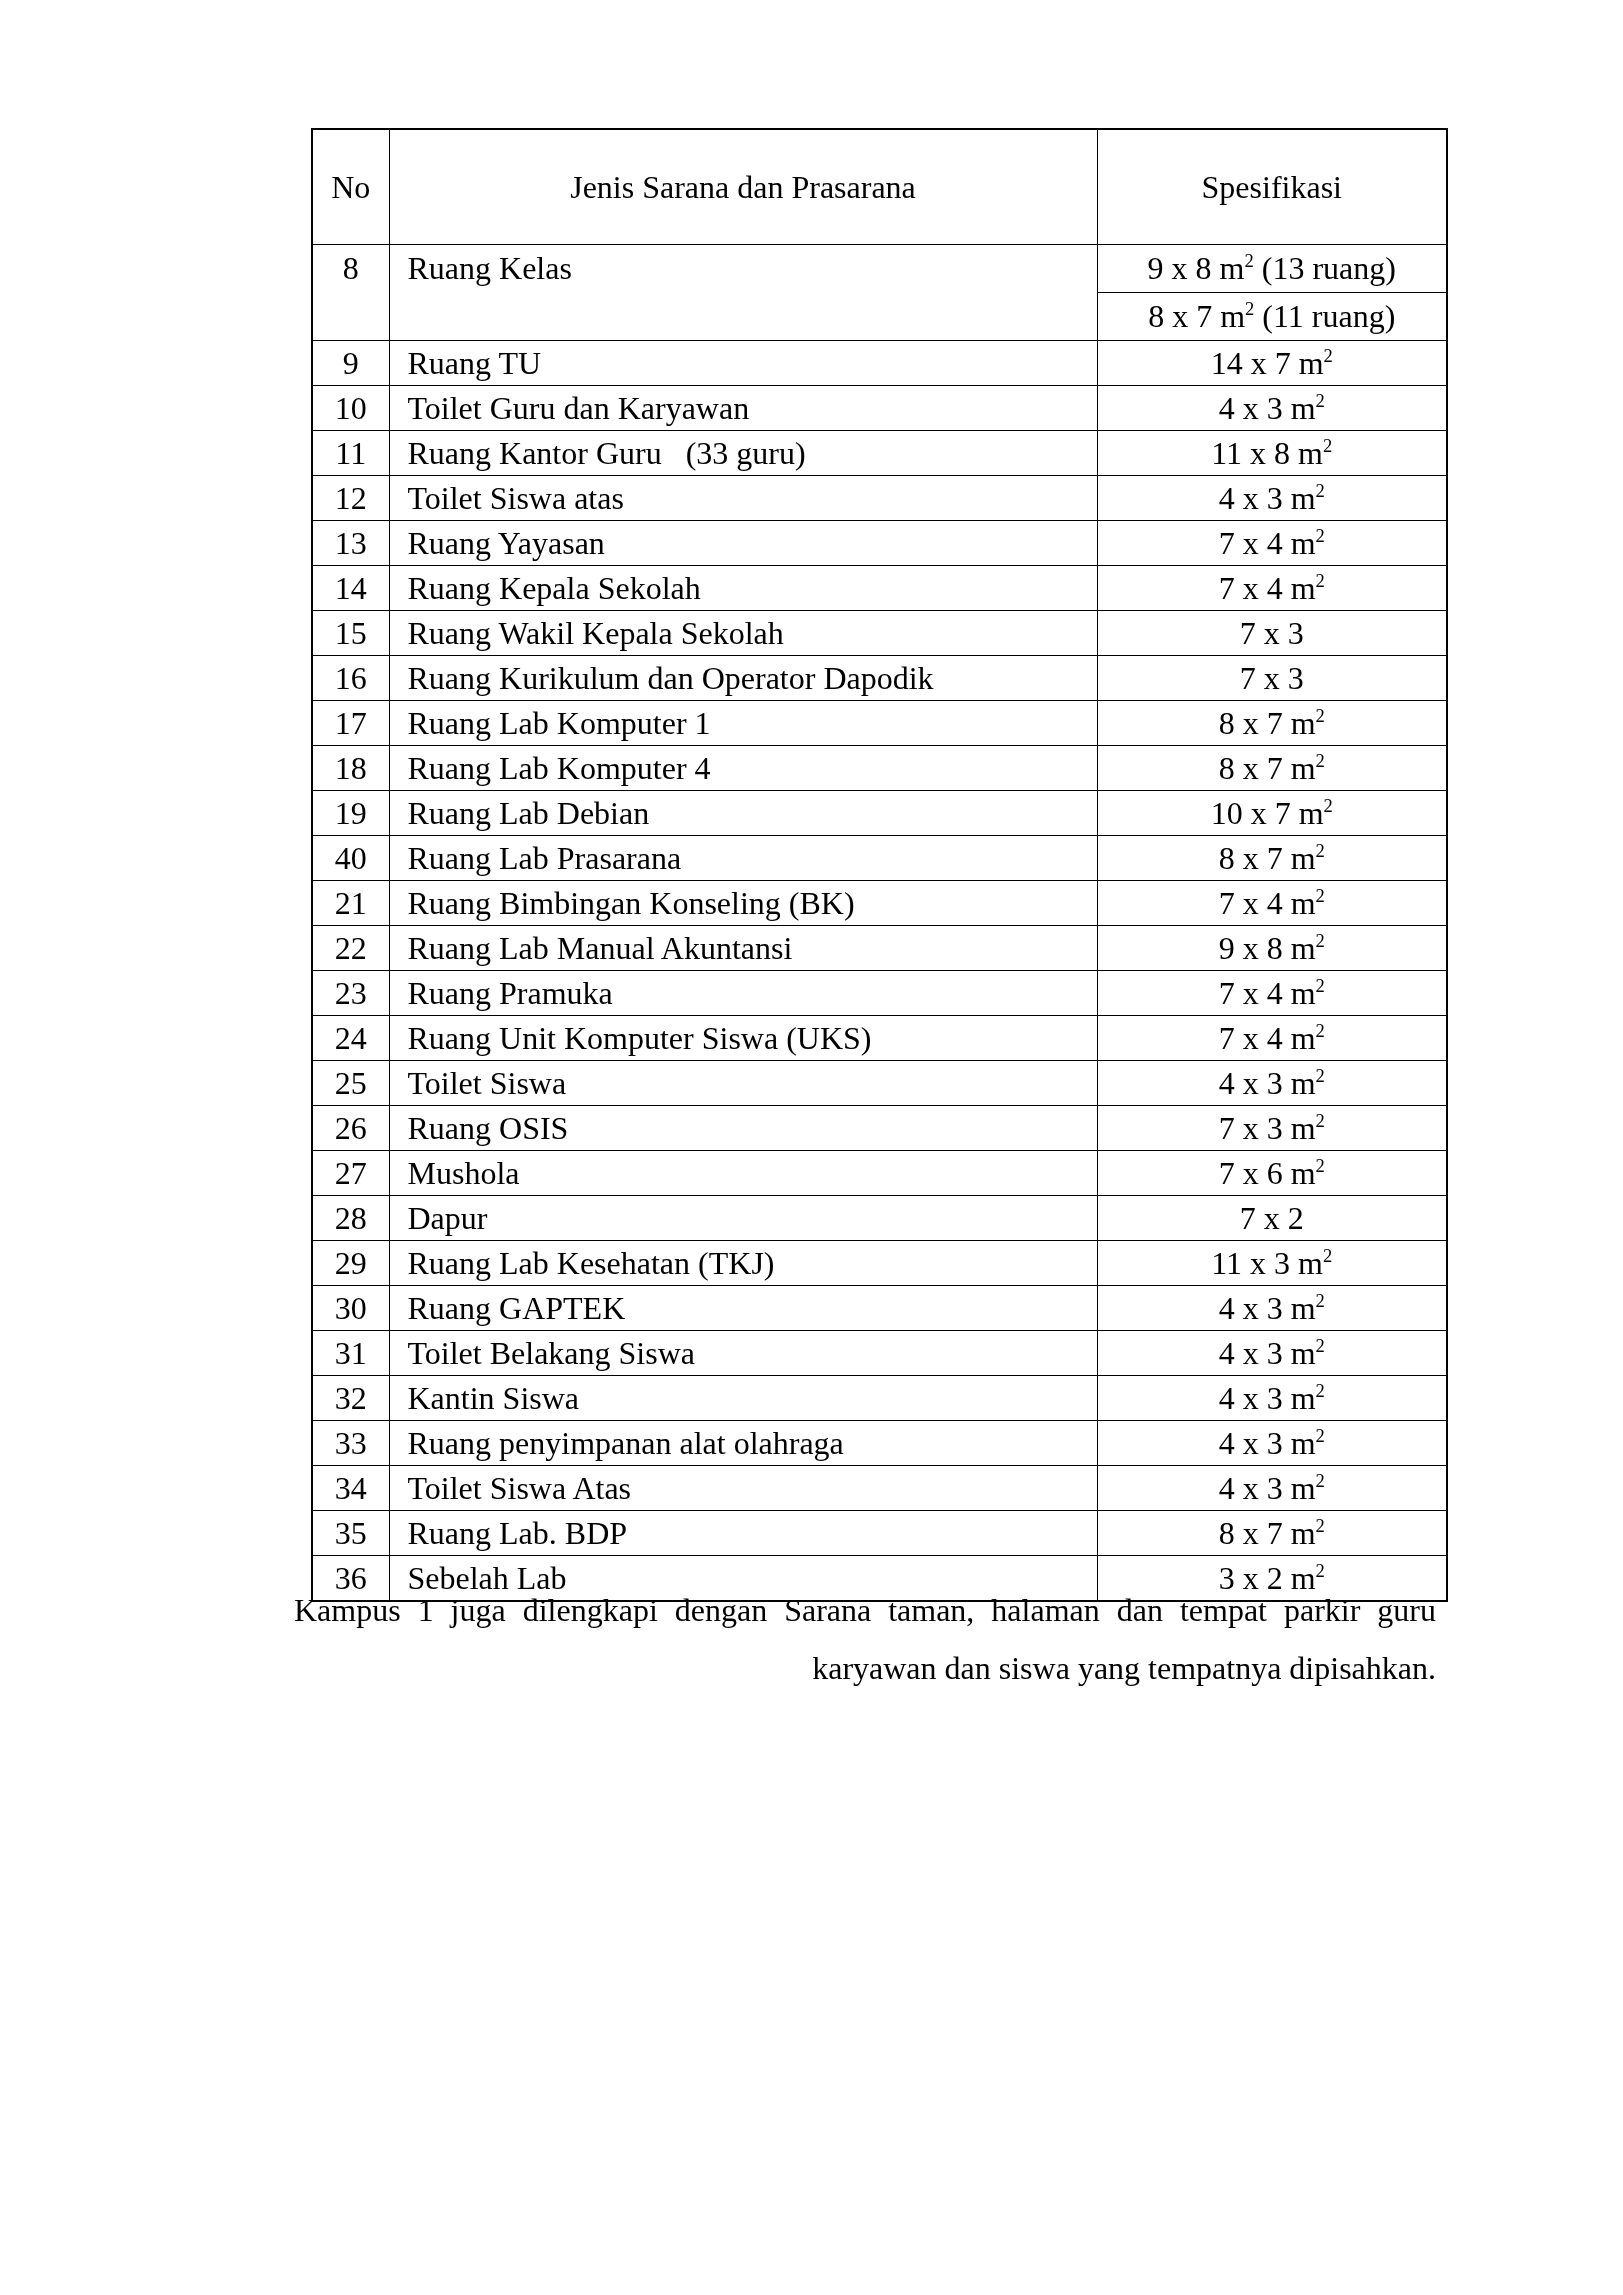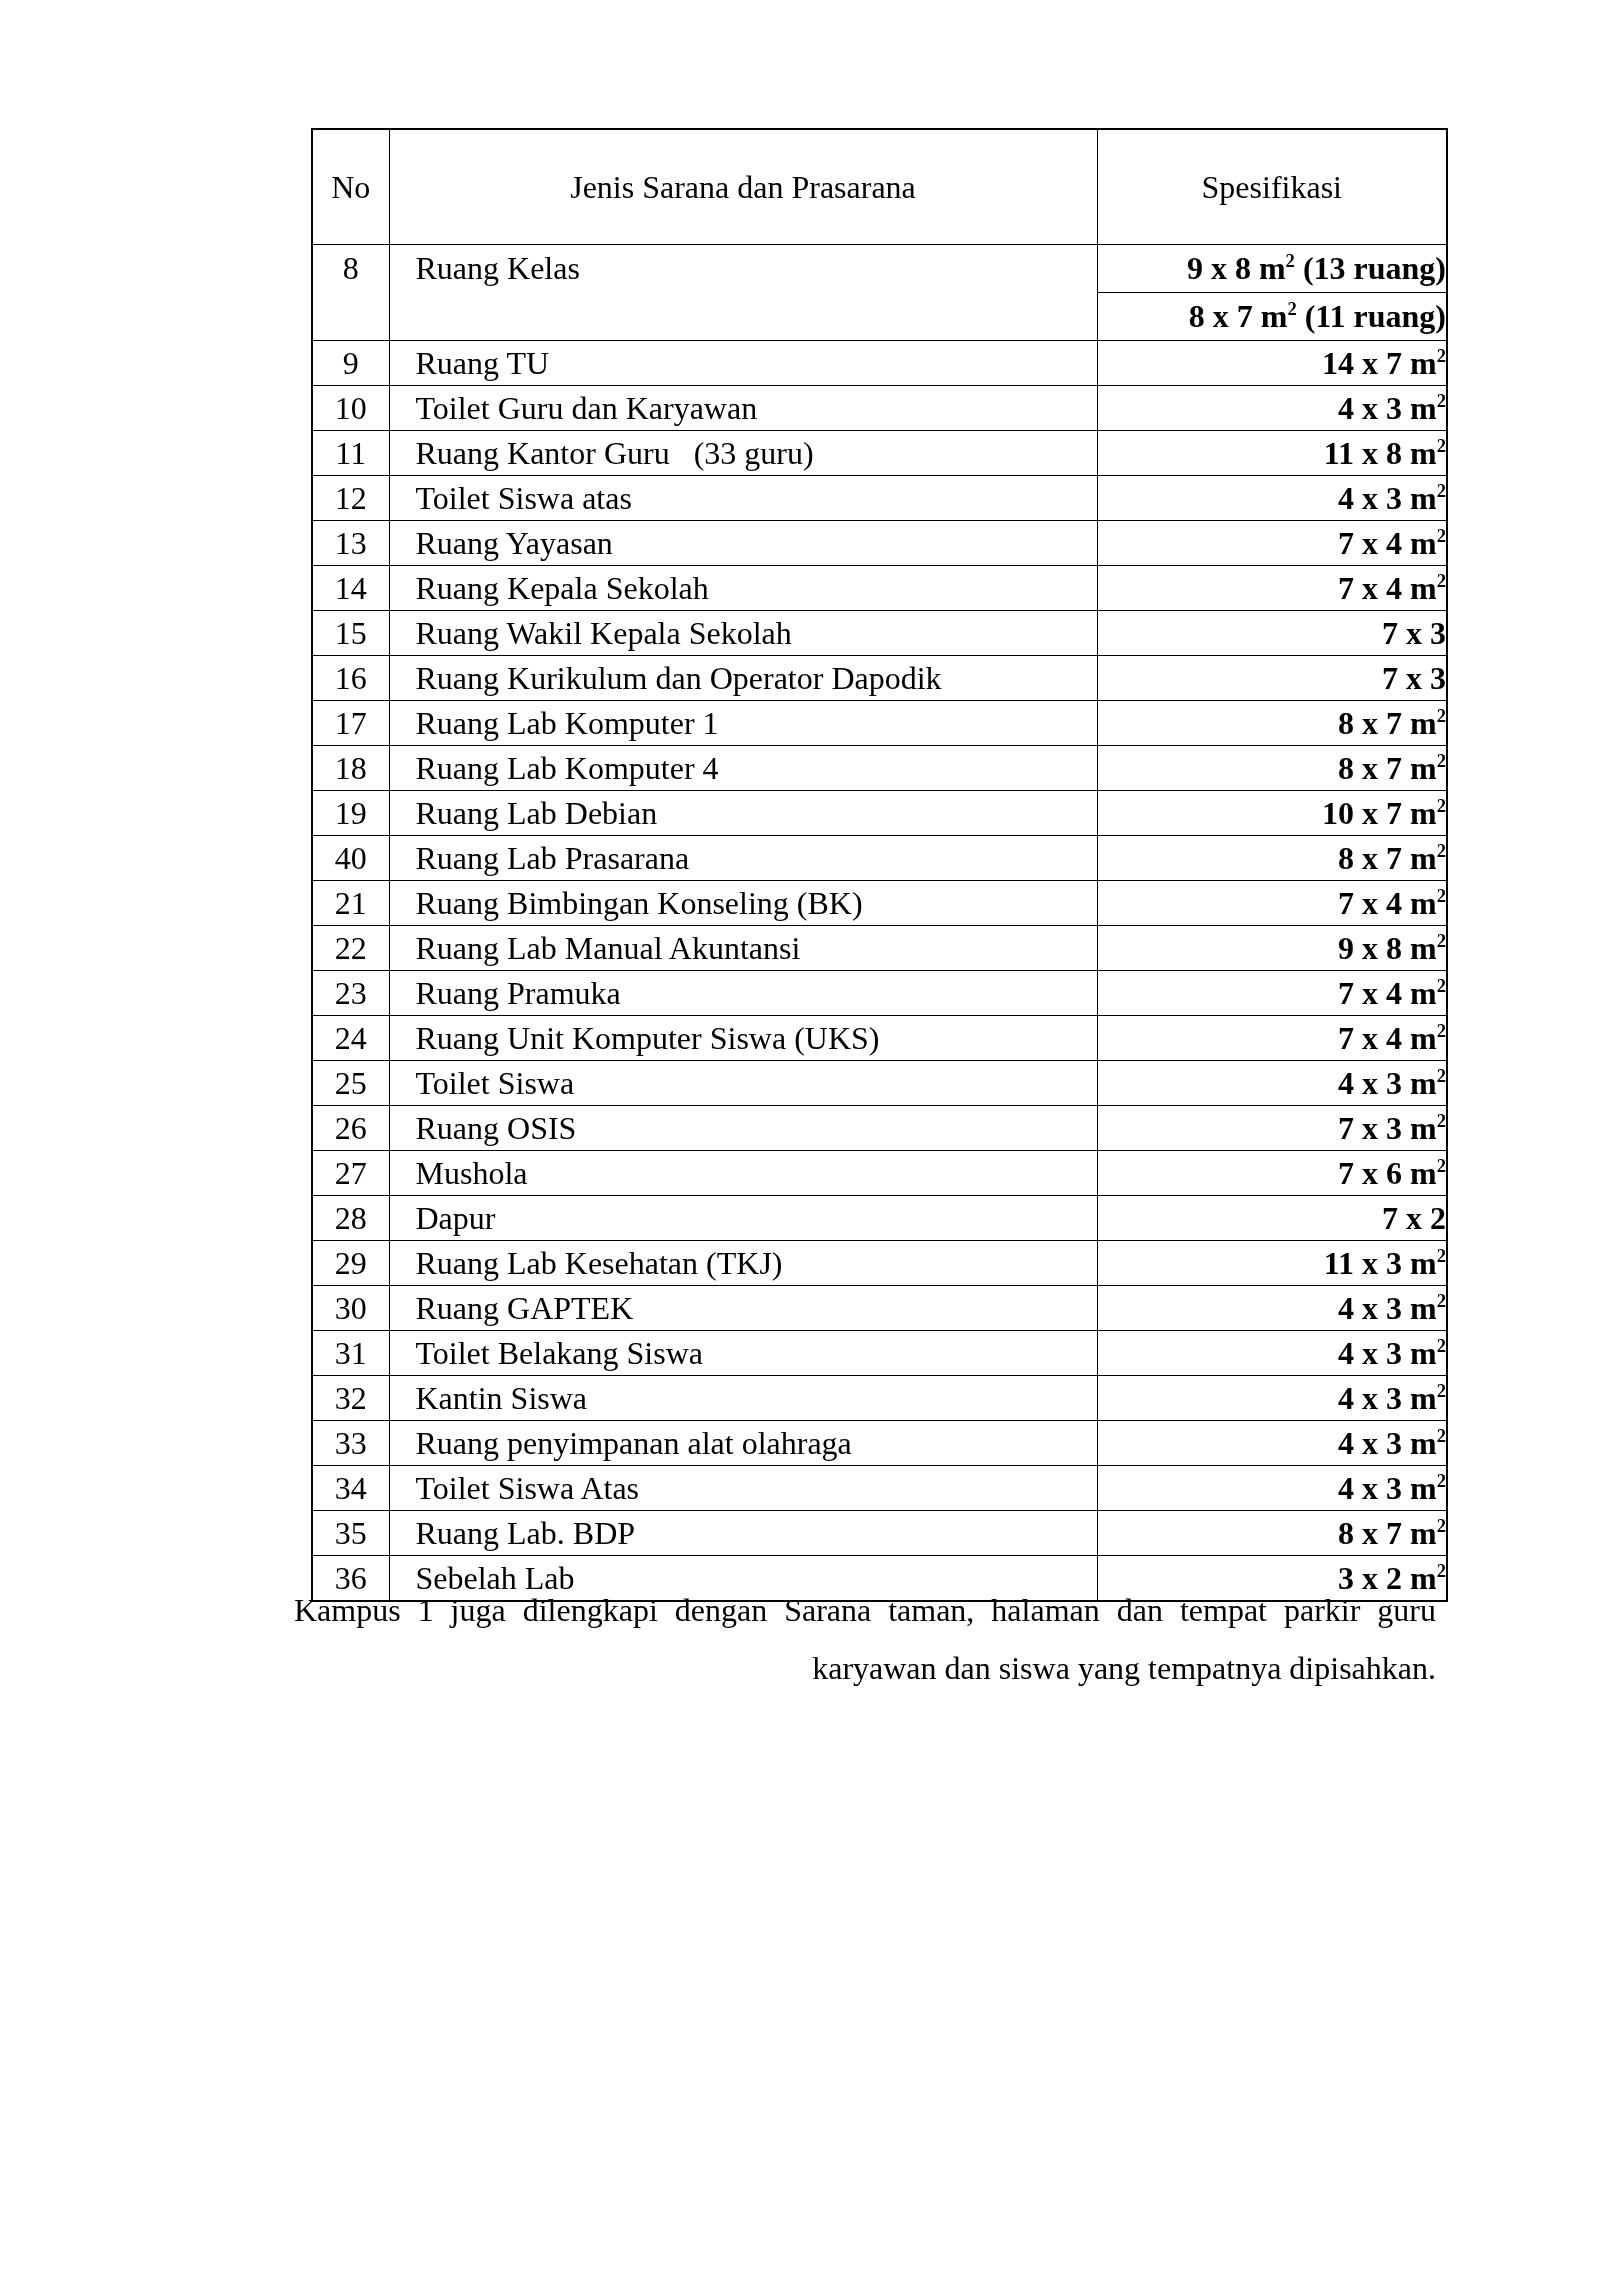--- a/index.html
+++ b/index.html
@@ -44,27 +44,26 @@
     text-align: center;
     vertical-align: middle;
   }
   .facility-table td.cell-no {
     text-align: center;
     vertical-align: middle;
   }
   .facility-table td.cell-name {
     text-align: left;
     vertical-align: middle;
-    padding-left: 26px;
+    padding-left: 18px;
     white-space: pre-wrap;
   }
   .facility-table td.cell-spec {
-    text-align: right;
-    vertical-align: middle;
-    font-weight: bold;
+    text-align: center;
+    vertical-align: middle;
   }
   .facility-table tr.data-row td {
     height: 44px;
   }
   .facility-table tr.double-row td {
     height: 47px;
   }
   .facility-table td.span-top {
     vertical-align: top;
   }

